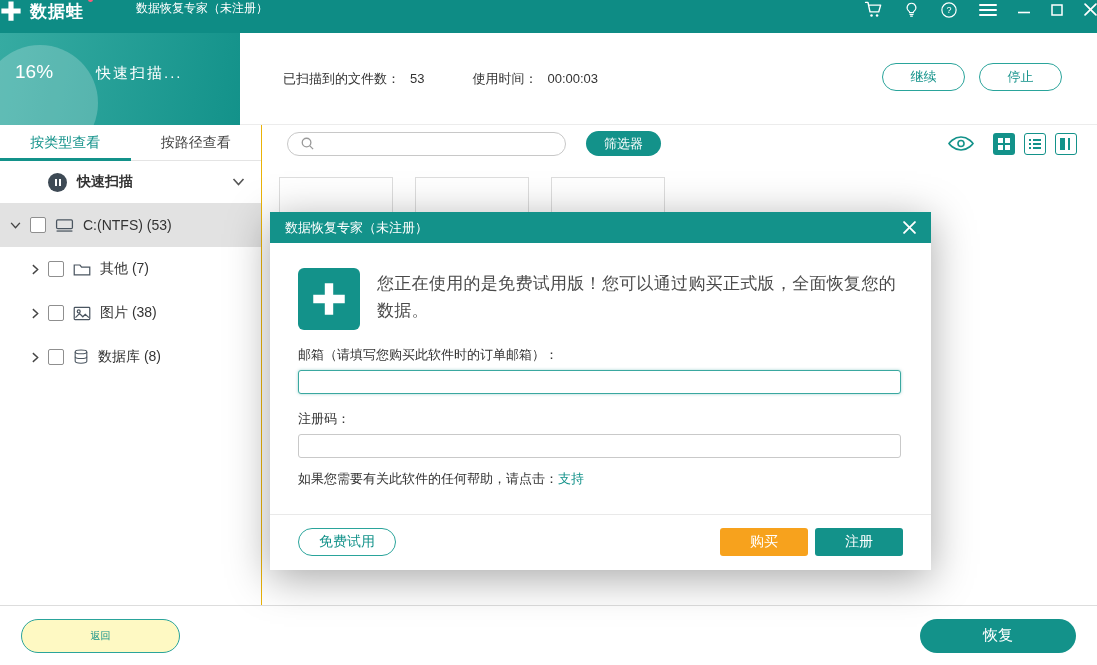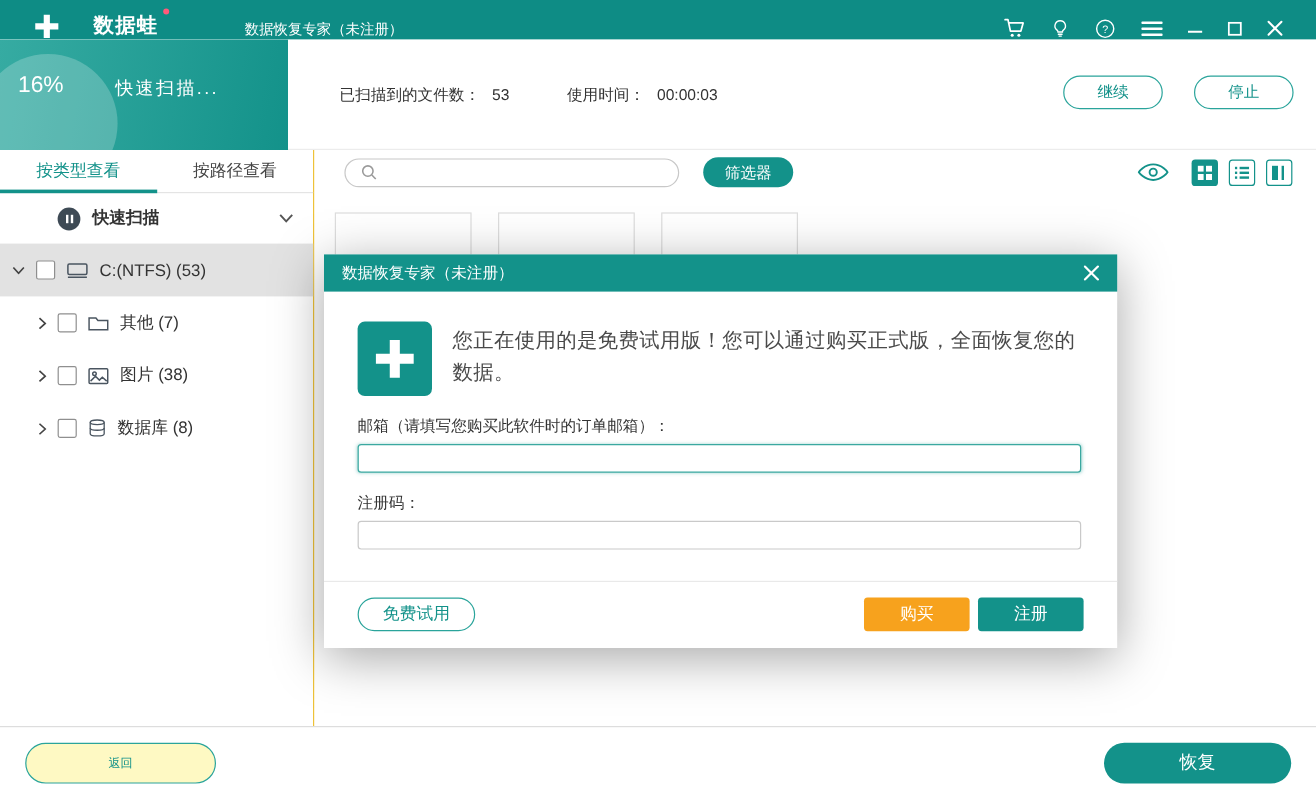--- a/index.html
+++ b/index.html
@@ -1,37 +1,37 @@
 <!DOCTYPE html>
 <html><head>
 <meta charset="utf-8">
 <style>
   html,body{margin:0;padding:0;background:#fff;}
   body{font-family:"Liberation Sans",sans-serif;}
   .window{position:relative;width:1097px;height:665px;background:#fff;overflow:hidden;}
 
   
-  .titlebar{height:33px;background:#0e8c85;display:flex;align-items:flex-end;padding:0 28px;color:#fff;gap:20px;}
+  .titlebar{height:33px;background:#0e8c85;display:flex;align-items:flex-start;padding:0 0;color:#fff;}
   .logo{width:22px;height:22px;margin-right:8px;display:flex;align-items:center;}
   .app-name{font-size:17px;font-weight:bold;letter-spacing:1px;position:relative;margin-right:6px;}
   .tm-dot{position:absolute;top:-3px;right:-9px;width:5px;height:5px;border-radius:50%;background:#ff5a7a;}
   .app-subtitle{font-size:12px;margin-left:46px;}
   .tb-icons{margin-left:auto;display:flex;align-items:center;gap:21px;}
   .tb-icon{display:flex;align-items:center;justify-content:center;cursor:pointer;}
 
   
   .scan-header{height:92px;display:flex;align-items:center;position:relative;background:#fff;border-bottom:1px solid #ececec;box-sizing:border-box;}
   .progress-block{width:240px;height:92px;background:linear-gradient(100deg,#36aba2,#13928a);position:relative;overflow:hidden;flex:0 0 auto;}
   .progress-circle{position:absolute;left:-18px;top:12px;width:116px;height:116px;border-radius:50%;background:rgba(255,255,255,0.22);}
   .progress-pct{position:absolute;left:15px;top:28px;font-size:19px;color:#fff;}
   .progress-label{position:absolute;left:96px;top:31px;font-size:15px;color:#fff;letter-spacing:2px;}
   .scan-stats{display:flex;align-items:center;padding-left:43px;font-size:13px;color:#333;}
   .stat-value{margin-left:10px;}
   .stat-gap{width:48px;}
-  .scan-buttons{position:absolute;right:19px;top:30px;display:flex;gap:26px;}
+  .scan-buttons{position:absolute;right:35px;top:30px;display:flex;gap:14px;}
   .btn-outline{min-width:83px;height:28px;border:1px solid #2aa49b;color:#13928a;background:#fff;border-radius:15px;font-size:13px;cursor:pointer;font-family:inherit;}
 
   
   .main-body{display:flex;height:480px;}
   .sidebar{width:262px;border-right:1px solid #eab308;flex:0 0 auto;display:flex;flex-direction:column;box-sizing:border-box;background:#fff;}
   .tabs{display:flex;height:35px;border-bottom:1px solid #e4e4e4;flex:0 0 auto;}
   .tab{flex:1;display:flex;align-items:center;justify-content:center;font-size:14px;color:#444;cursor:pointer;position:relative;}
   .tab.active{color:#13928a;}
   .tab.active::after{content:"";position:absolute;left:0;right:0;bottom:-1px;height:3px;background:#13928a;}
   .scan-row{height:42px;display:flex;align-items:center;padding:0 16px;gap:10px;cursor:pointer;margin-left:32px;}
@@ -320,20 +320,23 @@
           <svg width="36" height="36" viewBox="0 0 24 24">
               <path fill="#fff" d="M9.2 1.5h5.6v7.7h7.7v5.6h-7.7v7.7H9.2v-7.7H1.5V9.2h7.7z"></path>
             </svg>
         </div>
         <div class="dialog-message">您正在使用的是免费试用版！您可以通过购买正式版，全面恢复您的数据。</div>
       </div>
       <div class="field-label">邮箱（请填写您购买此软件时的订单邮箱）：</div>
       <input class="field-input focused" type="text" value="" style="">
       <div class="field-label">注册码：</div>
       <input class="field-input" type="text" value="" style="">
+      <div class="dialog-help">
+        <span>如果您需要有关此软件的任何帮助，请点击：</span><a>支持</a>
+      </div>
     </div>
     <div class="dialog-footer">
       <button class="btn-trial">免费试用</button>
       <button class="btn-buy">购买</button>
       <button class="btn-register">注册</button>
     </div>
   </div>
 
 </div>
 

